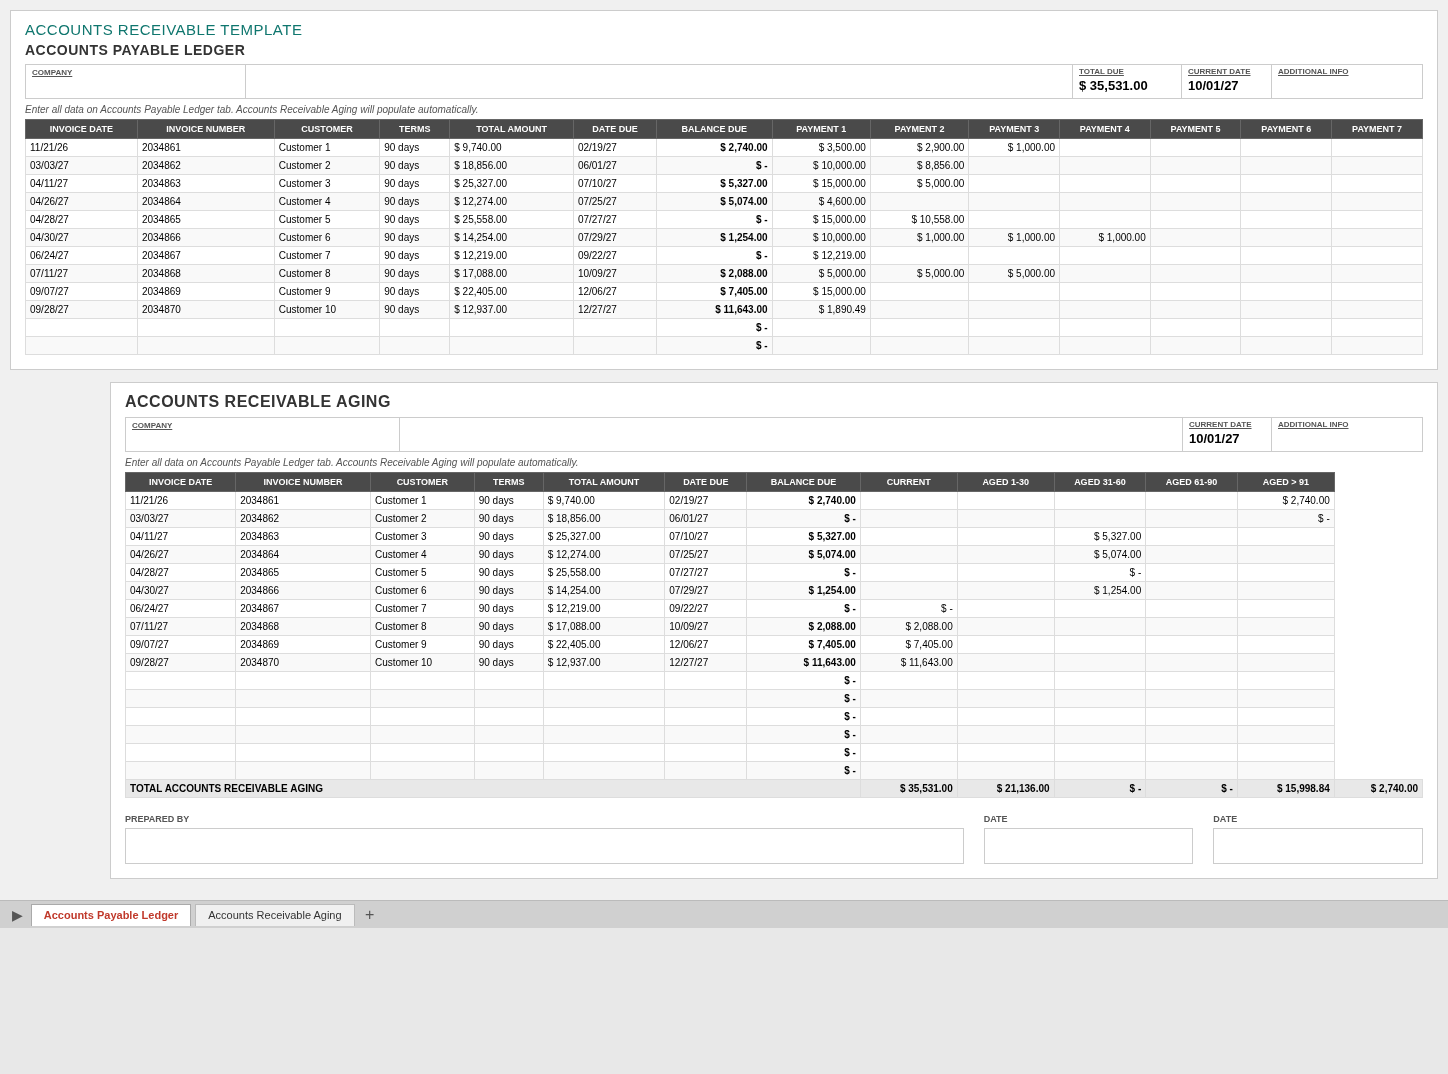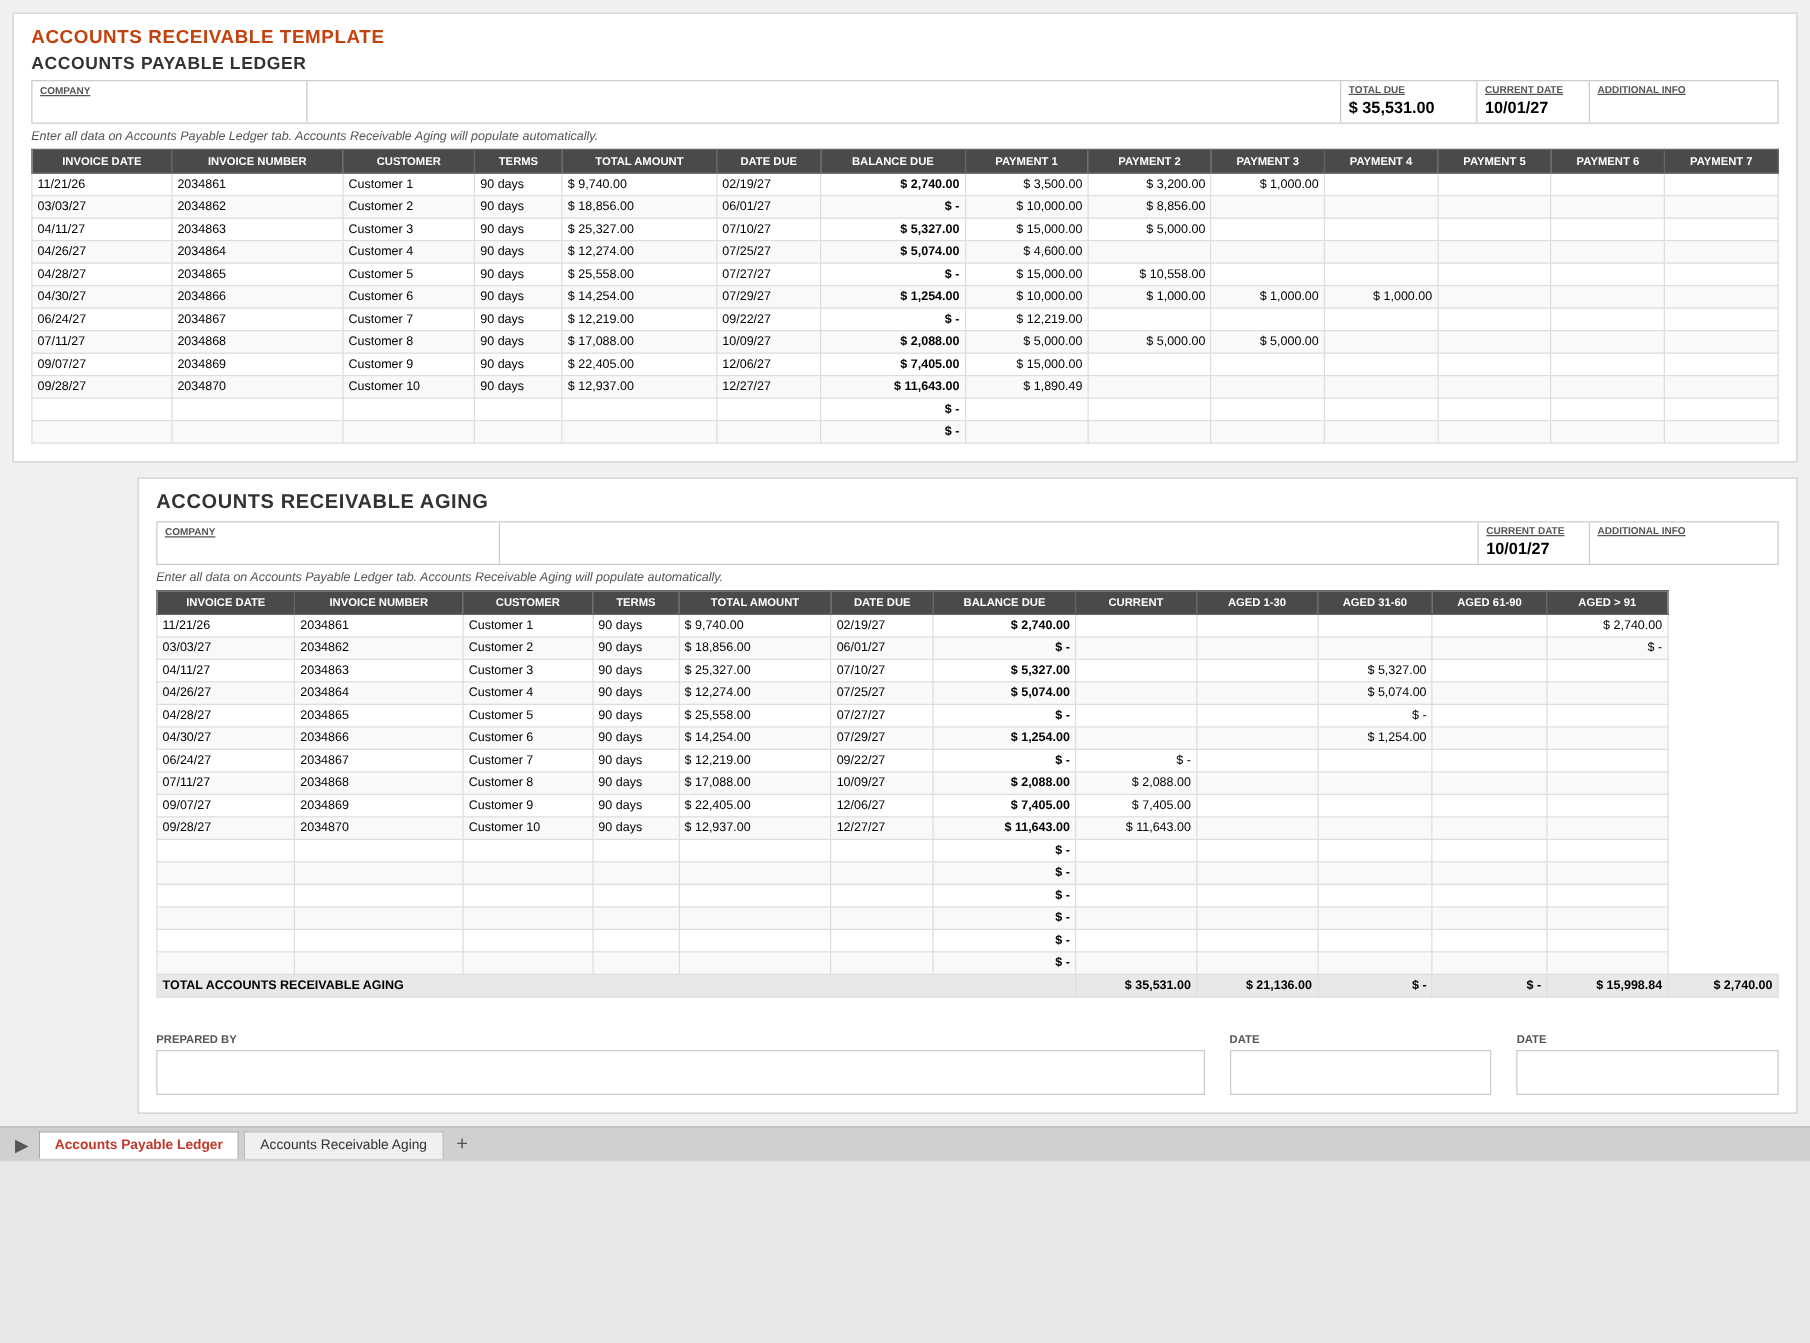--- a/index.html
+++ b/index.html
@@ -6,22 +6,22 @@
     body {
       font-family: Arial, sans-serif;
       font-size: 11px;
       background: #e8e8e8;
       min-height: 1074px;
       display: flex;
       flex-direction: column;
     }
     h1.template-title {
       font-size: 15px;
-      font-weight: bold;
-      color: #c2410c;
+      font-weight: normal;
+      color: #0f766e;
       letter-spacing: 0.5px;
       margin-bottom: 4px;
     }
     h2.section-title {
       font-size: 14px;
       font-weight: bold;
       color: #333;
       letter-spacing: 0.5px;
       margin-bottom: 6px;
     }
@@ -201,21 +201,21 @@
       <tbody id="ledger-tbody">
       <tr>
             <td>11/21/26</td>
             <td>2034861</td>
             <td>Customer 1</td>
             <td>90 days</td>
             <td>$ 9,740.00</td>
             <td>02/19/27</td>
             <td style="text-align: right; font-weight: bold;">$ 2,740.00</td>
             <td style="text-align: right;">$ 3,500.00</td>
-            <td style="text-align: right;">$ 3,200.00</td>
+            <td style="text-align: right;">$ 2,900.00</td>
             <td style="text-align: right;">$ 1,000.00</td>
             <td style="text-align: right;"></td>
             <td style="text-align: right;"></td>
             <td style="text-align: right;"></td>
             <td style="text-align: right;"></td>
           </tr>
           <tr>
             <td>03/03/27</td>
             <td>2034862</td>
             <td>Customer 2</td>
@@ -664,21 +664,21 @@
             <td style="text-align: right; font-weight: bold;">$ 35,531.00</td>
             <td style="text-align: right; font-weight: bold;">$ 21,136.00</td>
             <td style="text-align: right; font-weight: bold;">$ -</td>
             <td style="text-align: right; font-weight: bold;">$ -</td>
             <td style="text-align: right; font-weight: bold;">$ 15,998.84</td>
             <td style="text-align: right; font-weight: bold;">$ 2,740.00</td>
           </tr>
         </tfoot>
     </table>
 
-    <div class="footer-section" style="margin-top:28px;">
+    <div class="footer-section" style="margin-top:16px;">
       <div style="display:flex; flex-direction:column; flex:2;">
         <div class="footer-label">PREPARED BY</div>
         <div style="border:1px solid #ccc; height:36px; min-width:300px;"></div>
       </div>
       <div style="display:flex; flex-direction:column; flex:0.5;">
         <div class="footer-label">DATE</div>
         <div style="border:1px solid #ccc; height:36px; min-width:80px;"></div>
       </div>
       <div style="display:flex; flex-direction:column; flex:0.5;">
         <div class="footer-label">DATE</div>

